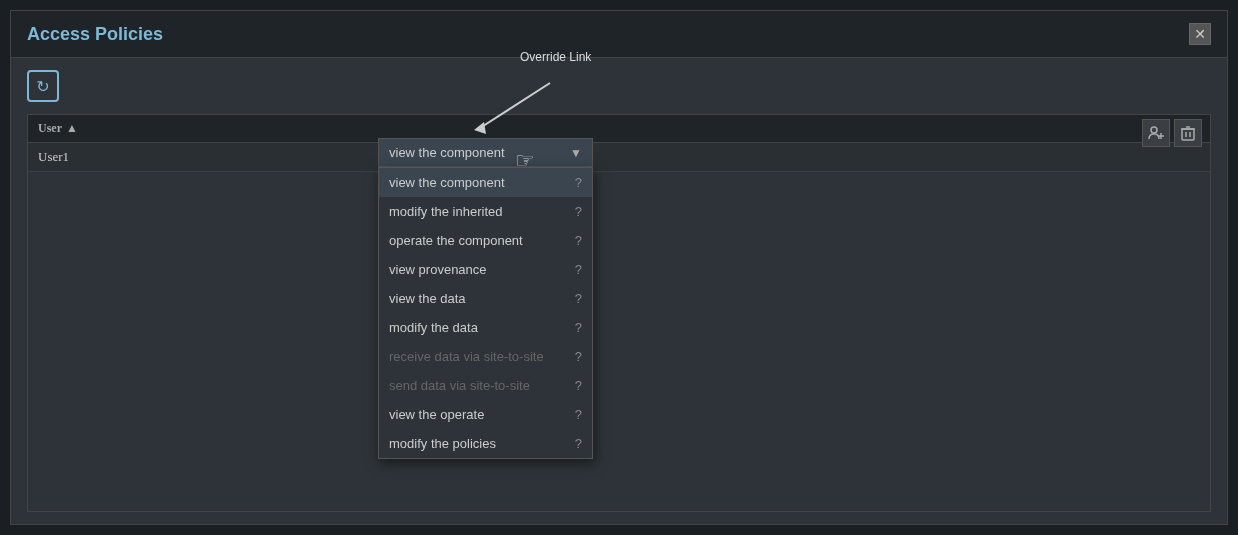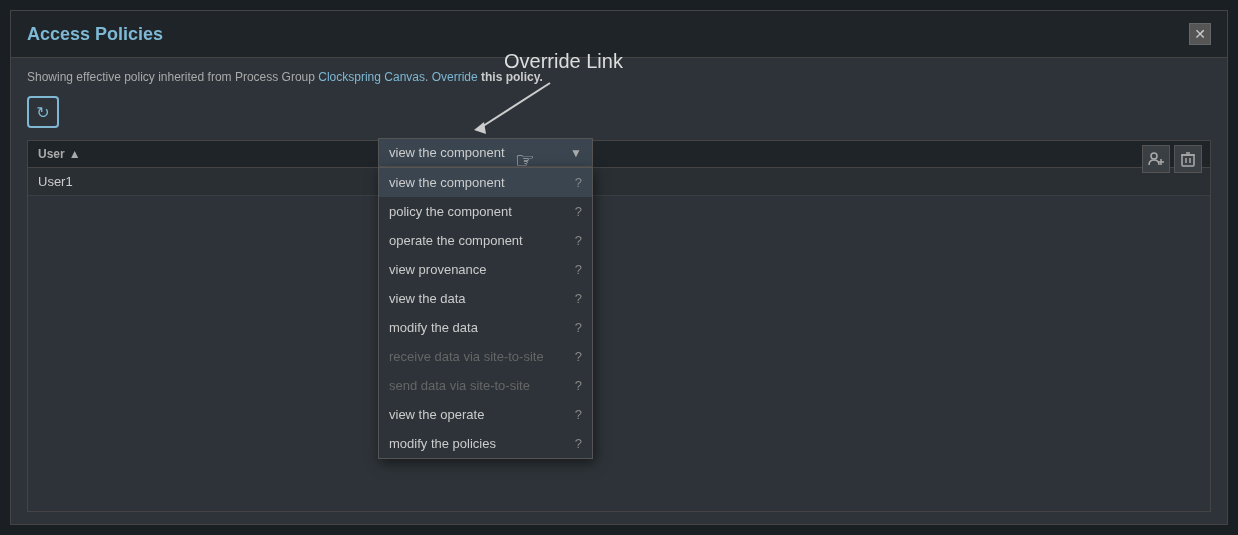--- a/index.html
+++ b/index.html
@@ -104,20 +104,21 @@
 
     .component-info .type {
       color: #888;
       font-size: 11px;
     }
 
     .table-area {
       flex: 1;
       border: 1px solid #444;
       position: relative;
+      font-family: Liberation Serif, serif;
     }
 
     .table-header {
       background: #1e2428;
       display: flex;
       align-items: center;
       padding: 6px 10px;
       border-bottom: 1px solid #444;
     }
 
@@ -168,24 +169,24 @@
     
     .override-annotation {
       position: absolute;
       top: 58px;
       left: 460px;
       pointer-events: none;
     }
 
     .annotation-label {
       color: #ddd;
-      font-size: 20px;
+      font-size: 12px;
       position: absolute;
       top: -8px;
-      left: 44px;
+      left: 60px;
       white-space: nowrap;
     }
 
     .annotation-arrow {
       position: absolute;
       top: 20px;
       left: 0px;
     }
 
     
@@ -261,26 +262,20 @@
 <body>
 
 <div class="dialog">
   <div class="dialog-header">
     <span class="dialog-title">Access Policies</span>
     <button class="close-btn">✕</button>
   </div>
 
   <div class="dialog-body">
 
-    <div class="policy-info">
-      <span>Showing effective policy inherited from Process Group</span>
-      <a href="#">Clockspring Canvas</a><span>.</span>
-      <a href="#">Override</a>
-      <strong>this policy.</strong>
-    </div>
 
     <div class="component-row">
       <div class="component-icon">
         <span>↻</span>
       </div>
     </div>
 
     <div class="table-area">
       <div class="table-header">
         <div class="table-header-cell">
@@ -326,21 +321,21 @@
   <div class="dropdown-trigger">
     <span>view the component</span>
     <span class="chevron-down">▼</span>
   </div>
   <div class="dropdown-menu">
     <div class="dropdown-item active">
       <span>view the component</span>
       <span class="help-icon">?</span>
     </div>
     <div class="dropdown-item">
-      <span>policy the component</span>
+      <span>modify the inherited</span>
       <span class="help-icon">?</span>
     </div>
     <div class="dropdown-item">
       <span>operate the component</span>
       <span class="help-icon">?</span>
     </div>
     <div class="dropdown-item">
       <span>view provenance</span>
       <span class="help-icon">?</span>
     </div>

